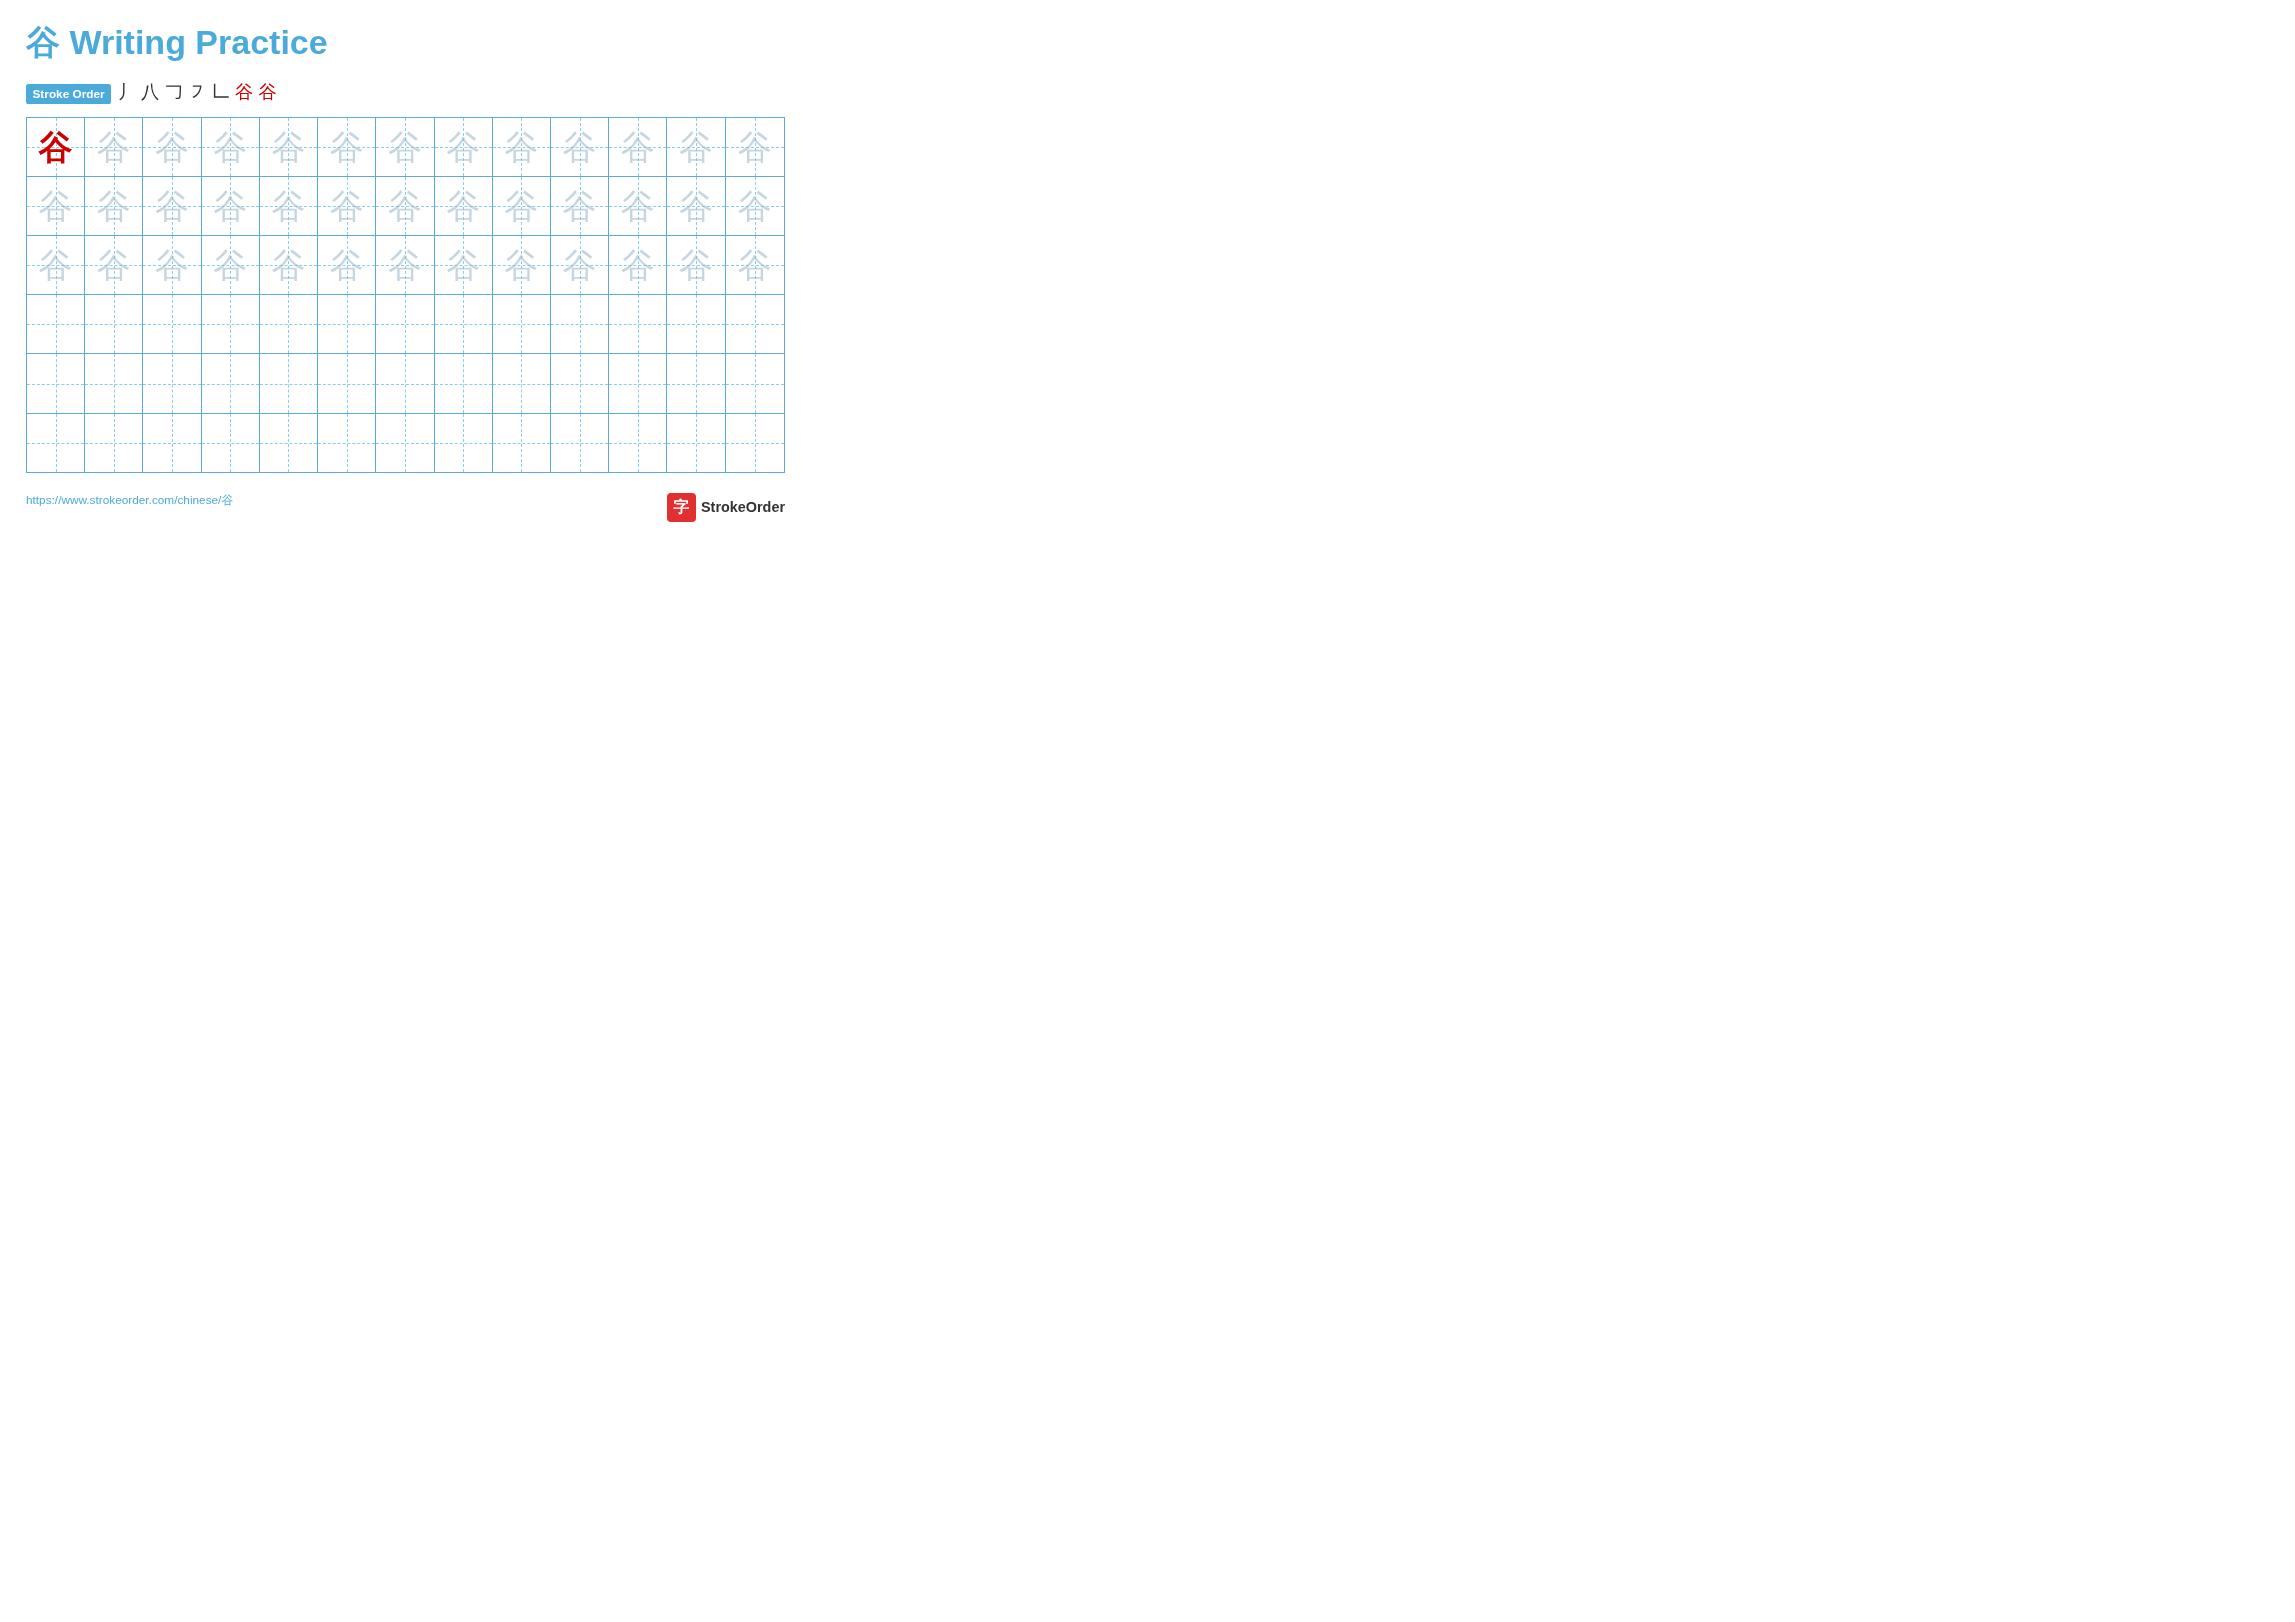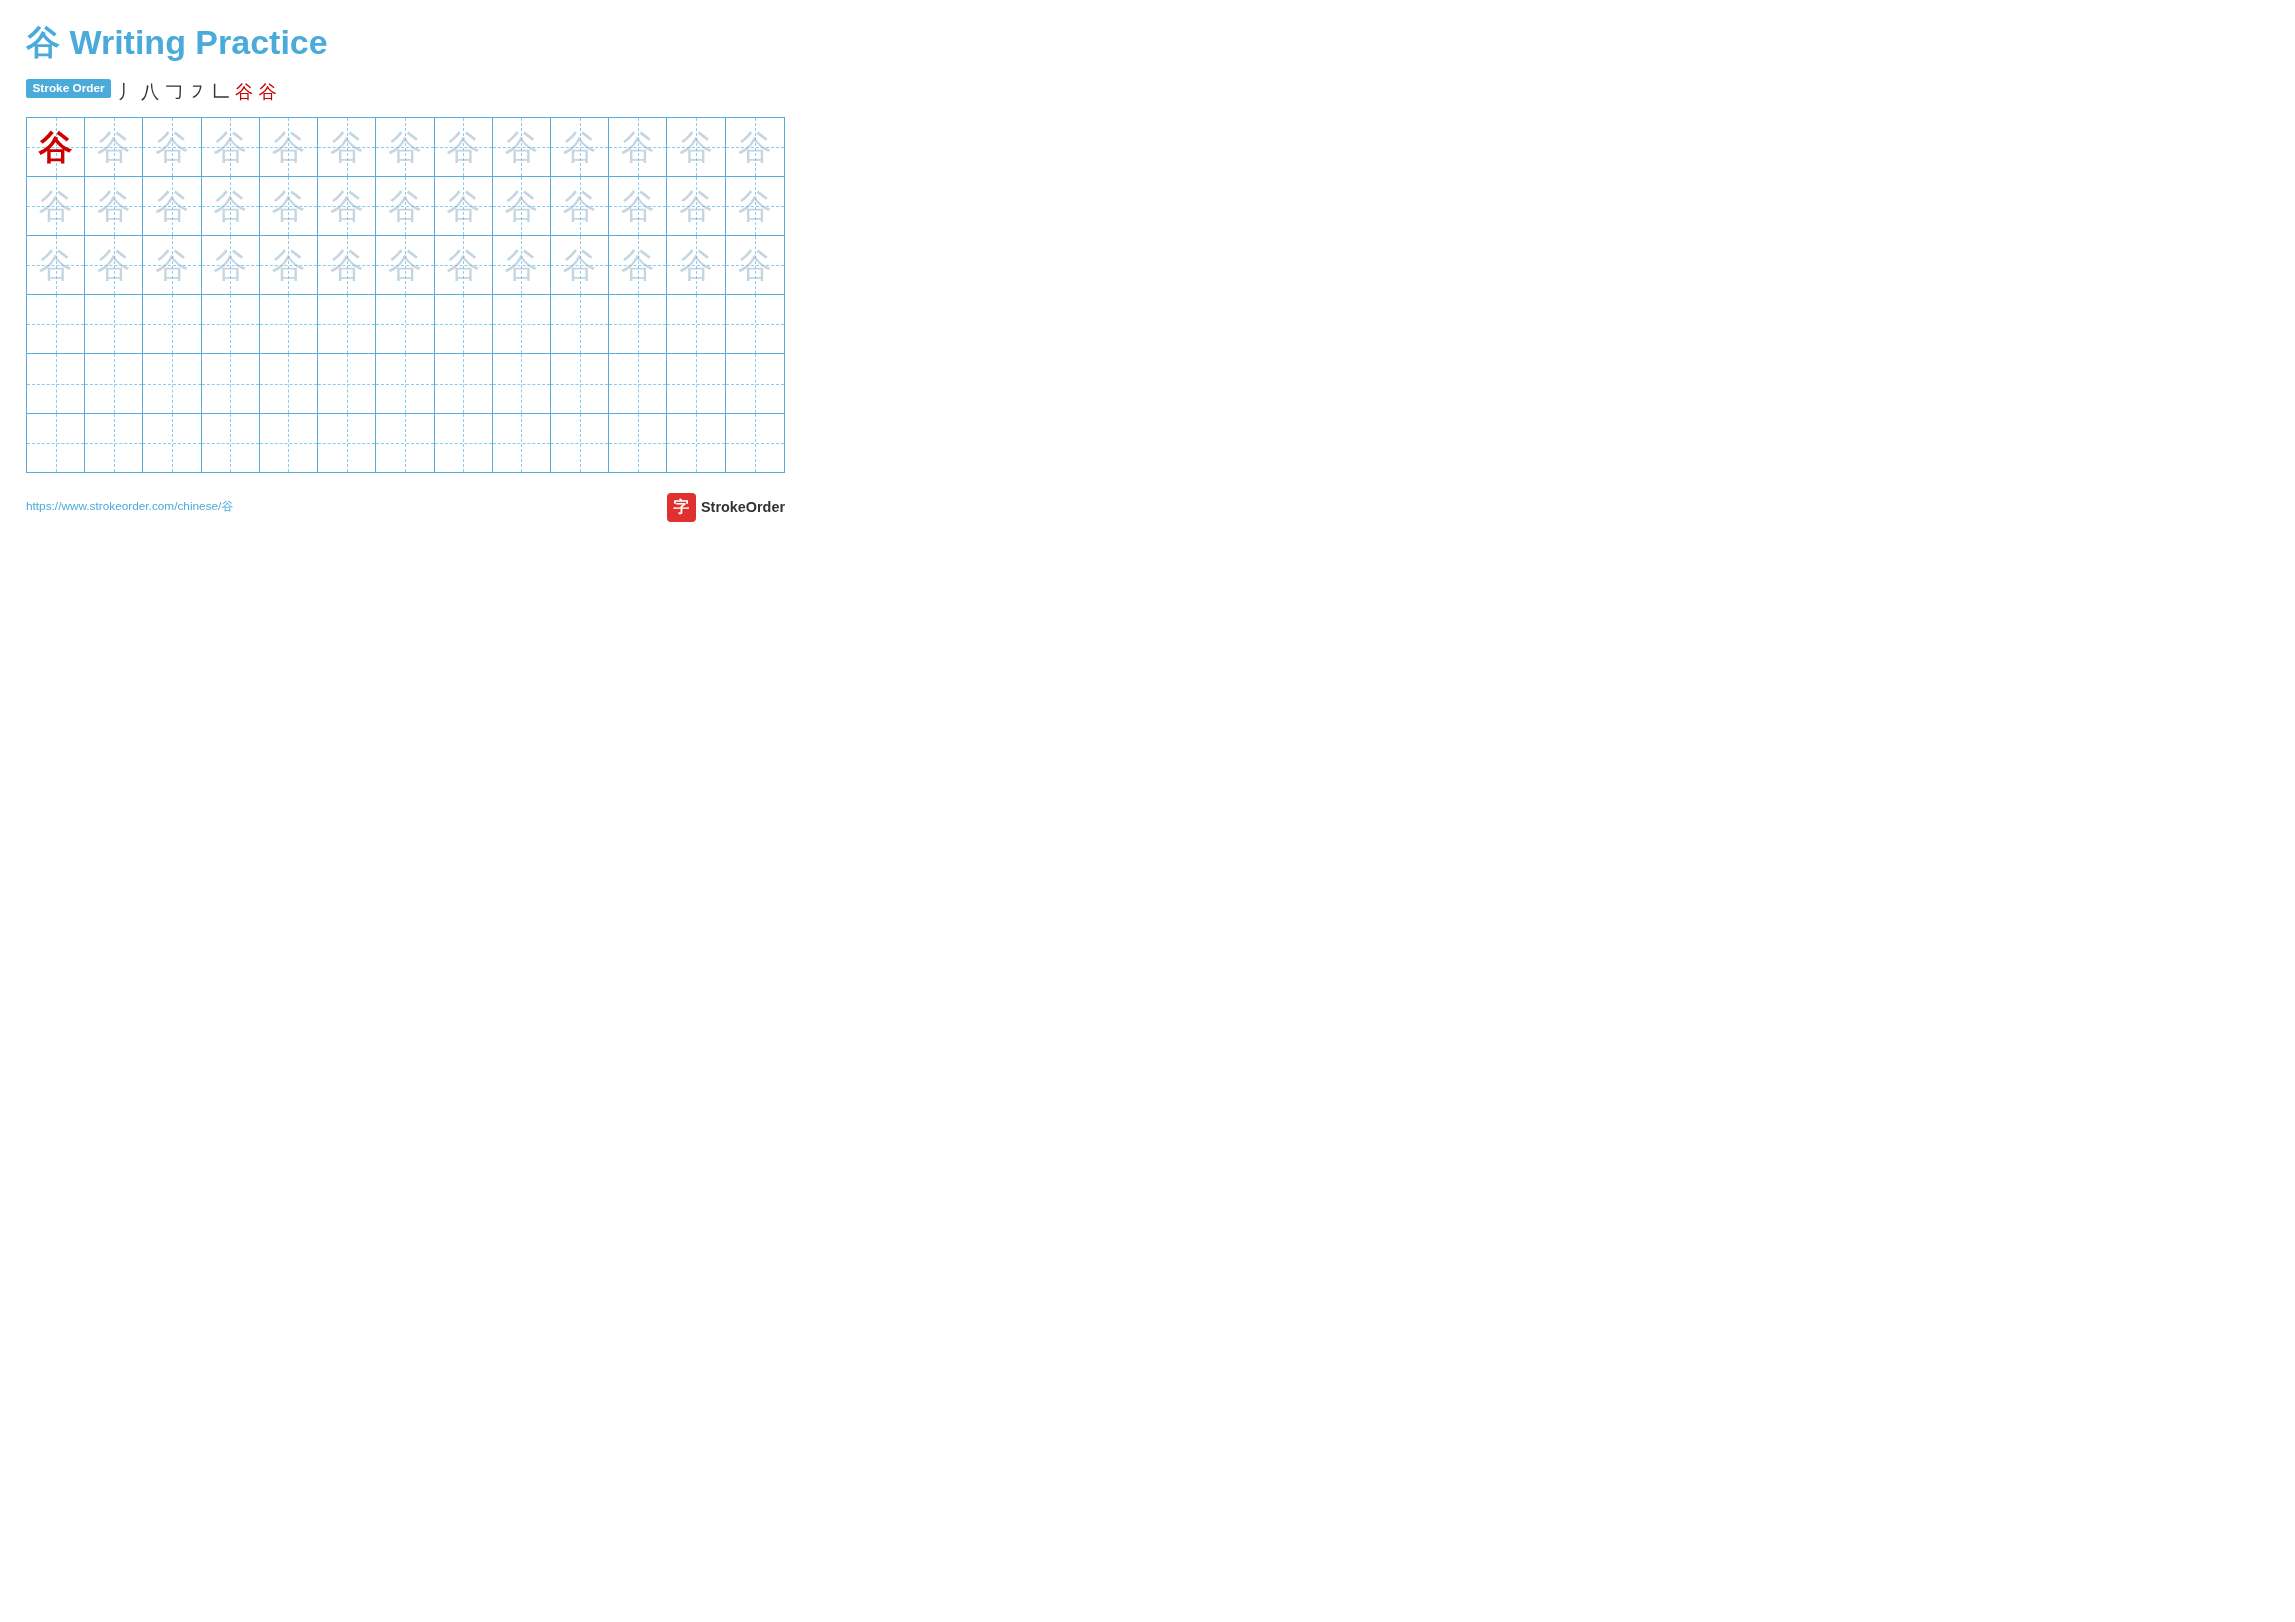--- a/index.html
+++ b/index.html
@@ -16,21 +16,21 @@
       text-align: left;
       font-size: 34px;
       font-weight: bold;
       color: #4aabdb;
       margin-bottom: 13px;
       font-family: Arial, sans-serif;
     }
 
     .stroke-order-row {
       display: flex;
-      align-items: flex-start;
+      align-items: flex-end;
       margin-bottom: 13px;
       gap: 6.5px;
     }
 
     .stroke-order-badge {
       background: #4aabdb;
       color: white;
       font-size: 11.8px;
       font-weight: bold;
       padding: 2.6px 6.5px;
@@ -124,21 +124,21 @@
     }
 
     .cell-char.faded {
       color: rgba(150, 180, 200, 0.55);
     }
 
     
     .footer {
       display: flex;
       justify-content: space-between;
-      align-items: center;
+      align-items: flex-start;
       margin-top: 19.6px;
     }
 
     .footer-url {
       color: #4aabdb;
       font-size: 11.8px;
       text-decoration: none;
     }
 
     .footer-logo {

